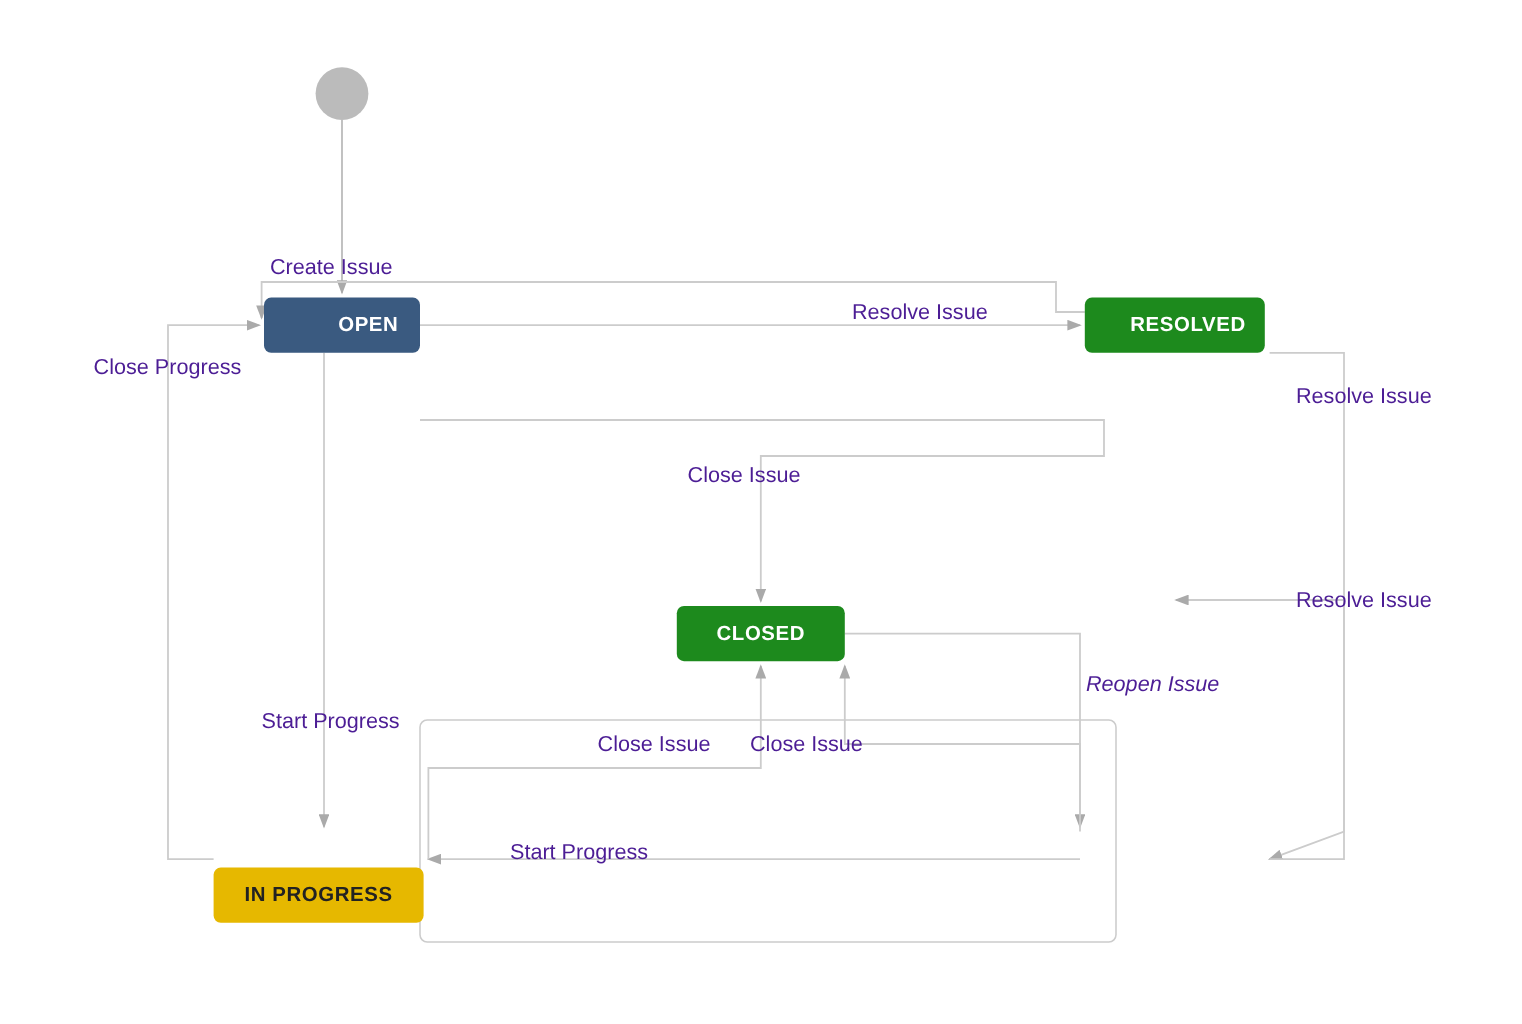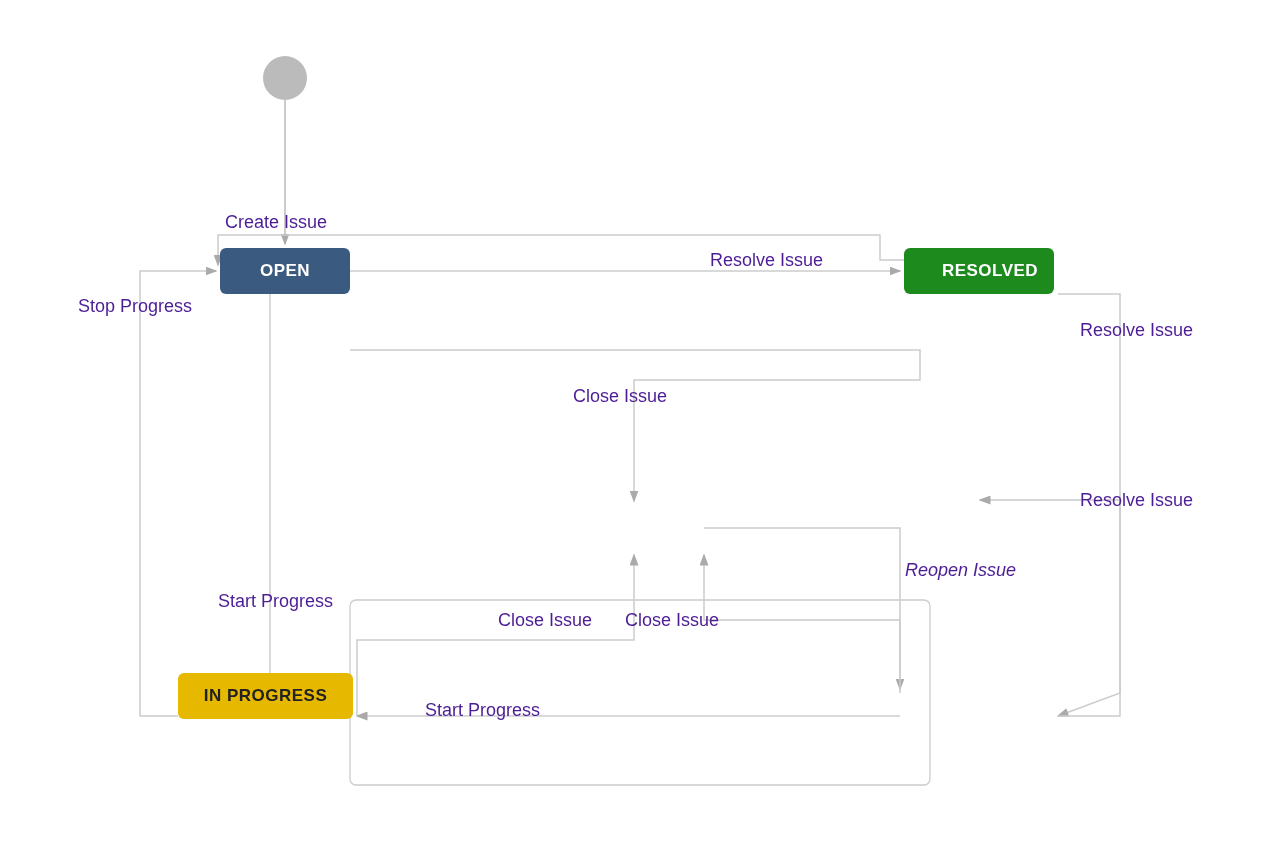--- a/index.html
+++ b/index.html
@@ -34,20 +34,21 @@
       letter-spacing: 0.5px;
       color: #fff;
       padding: 0 18px;
     }
     .node-open {
       background: #3a5a80;
       width: 130px;
       height: 46px;
       left: 220px;
       top: 248px;
+      justify-content: flex-end;
     }
     .node-resolved {
       background: #1d8a1d;
       width: 150px;
       height: 46px;
       left: 904px;
       top: 248px;
       padding-left: 40px;
     }
     .node-closed {
@@ -55,21 +56,21 @@
       width: 140px;
       height: 46px;
       left: 564px;
       top: 505px;
     }
     .node-inprogress {
       background: #e6b800;
       width: 175px;
       height: 46px;
       left: 178px;
-      top: 673px;
+      top: 723px;
       color: #222;
     }
     .node-reopened {
       background: #3a5a80;
       width: 155px;
       height: 46px;
       left: 900px;
       top: 693px;
     }
     .start-circle {
@@ -132,29 +133,32 @@
   </svg>
 
   <div class="start-circle"></div>
 
   <div class="state-node node-open">
     <span>OPEN</span>
   </div>
   <div class="state-node node-resolved">
     <span>RESOLVED</span>
   </div>
+  <div class="state-node node-closed">
+    <span>CLOSED</span>
+  </div>
   <div class="state-node node-inprogress">
     <span>IN PROGRESS</span>
   </div>
 
   <div class="edge-label" style="left:225px; top:212px;">Create Issue</div>
 
   <div class="edge-label" style="left:710px; top:250px;">Resolve Issue</div>
 
-  <div class="edge-label" style="left:78px; top:296px;">Stop Progress</div>
+  <div class="edge-label" style="left:78px; top:296px;">Close Progress</div>
 
   <div class="edge-label" style="left:573px; top:386px;">Close Issue</div>
 
   <div class="edge-label" style="left:1080px; top:320px;">Resolve Issue</div>
 
   <div class="edge-label" style="left:1080px; top:490px;">Resolve Issue</div>
 
   <div class="edge-label" style="left:905px; top:560px;font-style:italic;">Reopen Issue</div>
 
   <div class="edge-label" style="left:218px; top:591px;">Start Progress</div>

